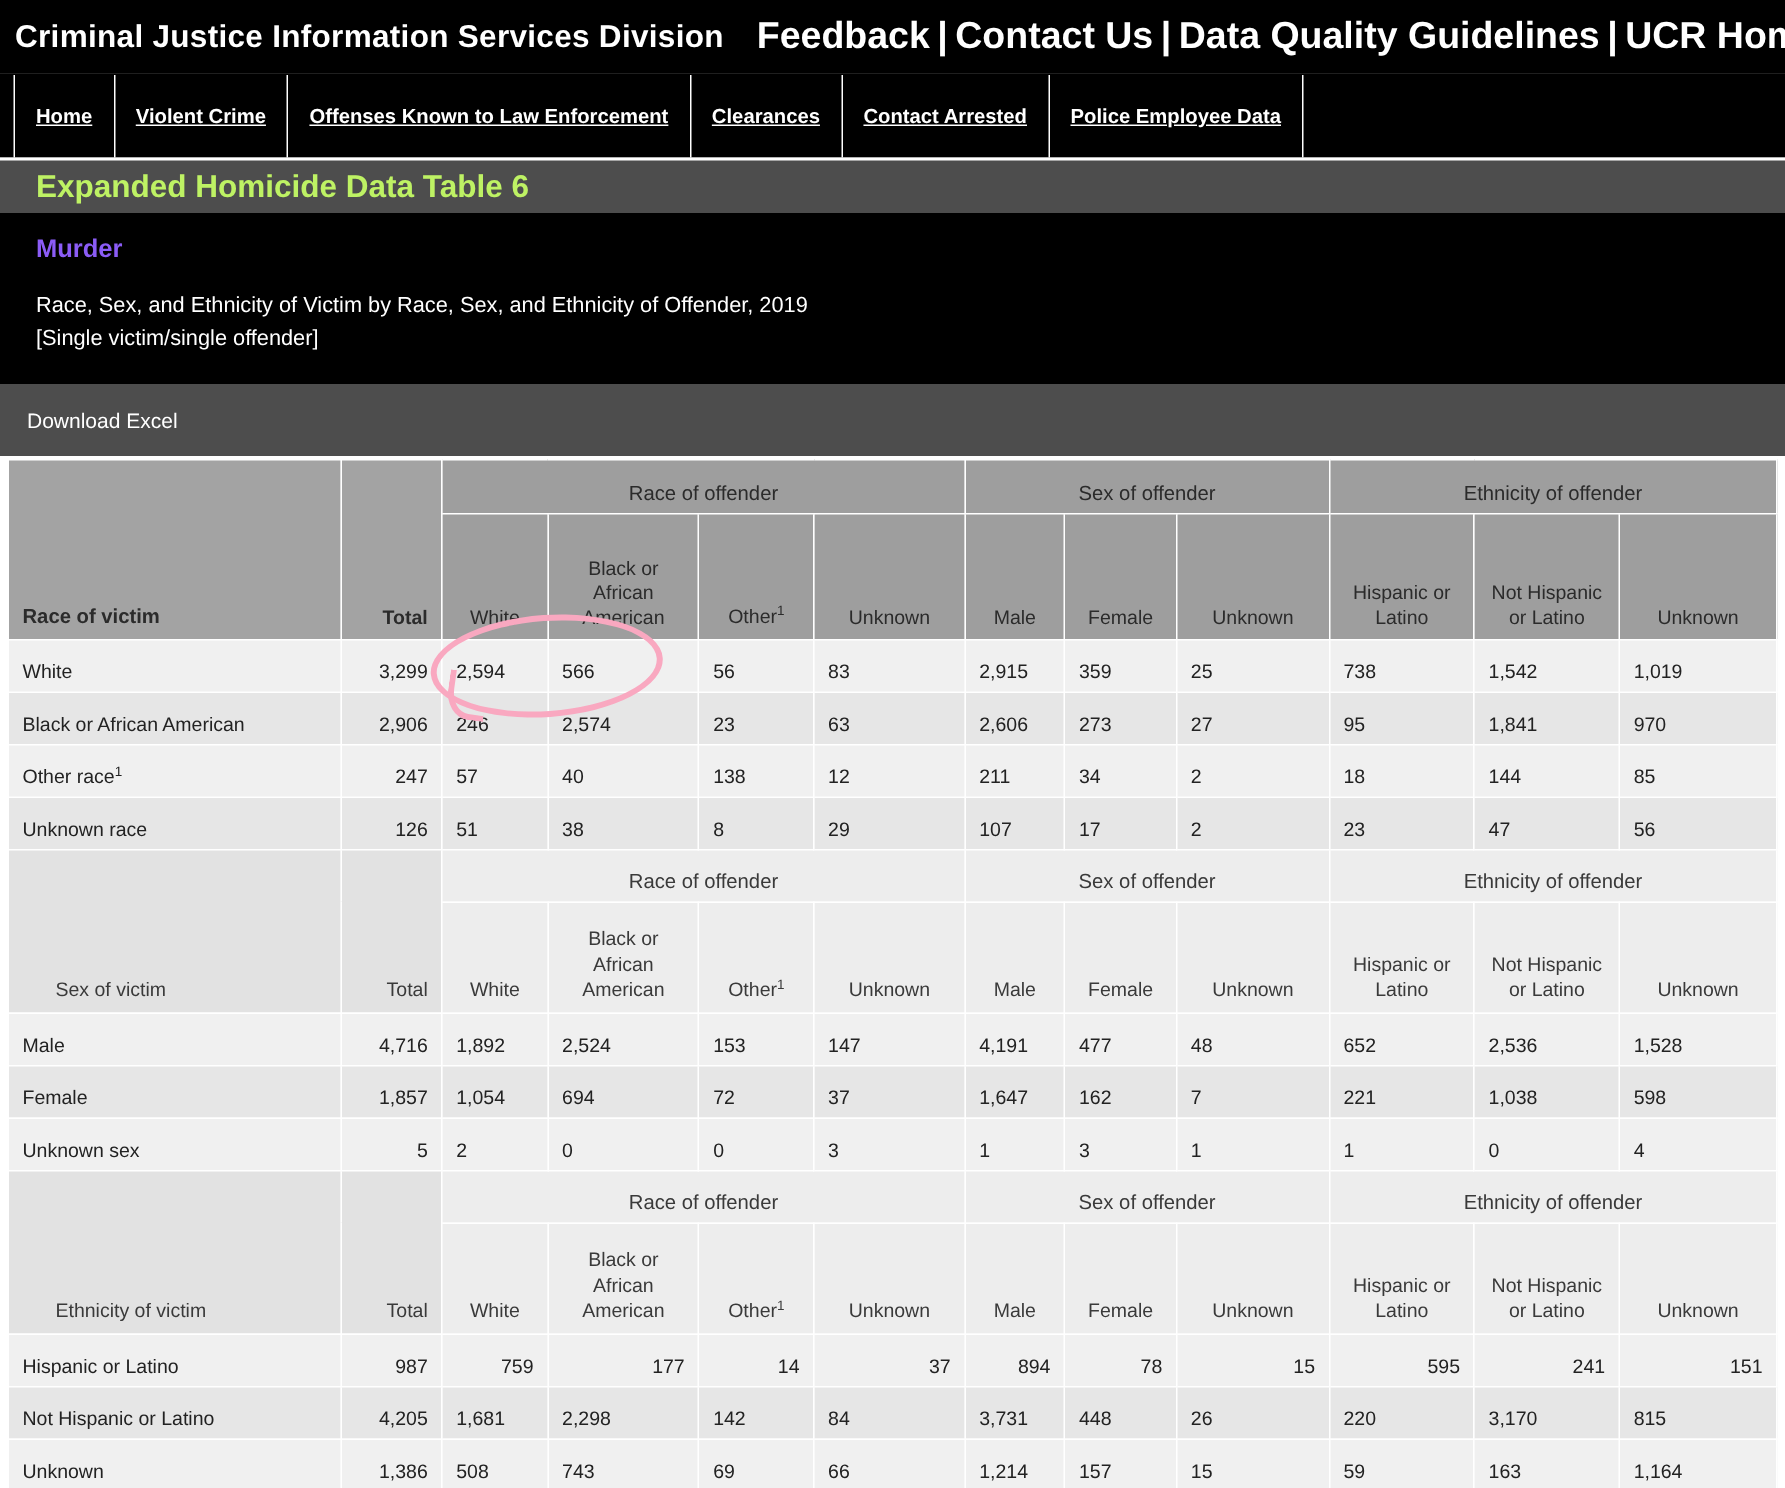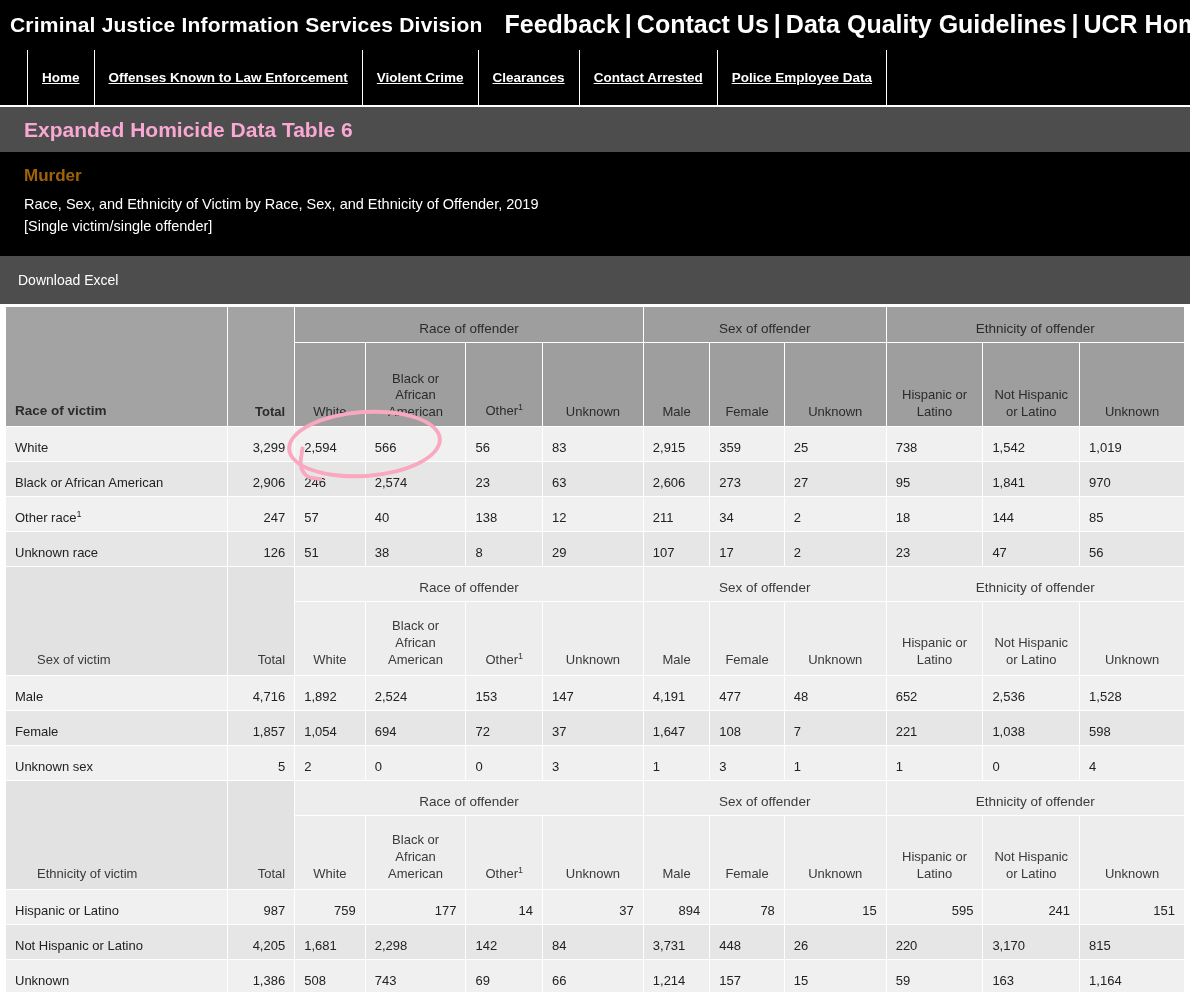--- a/index.html
+++ b/index.html
@@ -51,47 +51,47 @@
     display: flex;
     align-items: center;
     padding: 0 14px;
     color: #ffffff;
     font-size: 13.5px;
     font-weight: bold;
     border-right: 1px solid #ffffff;
     white-space: nowrap;
   }
   .navitem span { text-decoration: underline; }
-  .navitem:first-child { border-left: 1px solid #ffffff; margin-left: 27px;}
+  .navitem:first-child { border-left: 1px solid #ffffff; margin-left: 9px;}
   .navfill { flex: 1; }
 
   
   .titleband {
     background: #4d4d4d;
-    color: #f9a8d4;
-    height: 47px;
+    color: #bef264;
+    height: 37px;
     display: flex;
     align-items: center;
     padding-left: 24px;
     font-size: 21px;
     font-weight: bold;
     border-top: 2px solid #fff;
   }
 
   
   .capblock {
     background: #000000;
     color: #ffffff;
     padding: 14px 24px 18px 24px;
   }
   .capblock .murder {
-    color: #a16207;
+    color: #8b5cf6;
     font-size: 17px;
     font-weight: bold;
-    margin-bottom: 7px;
+    margin-bottom: 17px;
   }
   .capblock .capline {
     font-size: 14.5px;
     line-height: 1.55;
   }
 
   
   .dlbar {
     background: #4d4d4d;
     height: 50px;
@@ -224,24 +224,24 @@
   <div class="toplinks">
     <a href="#">Feedback</a><span class="sep">|</span><a href="#">Contact Us</a><span class="sep">|</span><a href="#">Data Quality Guidelines</a><span class="sep">|</span><a href="#">UCR Home</a>
   </div>
 </div>
 
 <div class="navbar">
   <div class="navitem">
       <span>Home</span>
     </div>
   <div class="navitem">
-      <span>Offenses Known to Law Enforcement</span>
+      <span>Violent Crime</span>
     </div>
   <div class="navitem">
-      <span>Violent Crime</span>
+      <span>Offenses Known to Law Enforcement</span>
     </div>
   <div class="navitem">
       <span>Clearances</span>
     </div>
   <div class="navitem">
       <span>Contact Arrested</span>
     </div>
   <div class="navitem">
       <span>Police Employee Data</span>
     </div>
@@ -398,21 +398,21 @@
     <td class="num">1,528</td>
   </tr>
   <tr class="d2">
     <td class="lbl">Female</td>
     <td class="numr">1,857</td>
     <td class="num">1,054</td>
     <td class="num">694</td>
     <td class="num">72</td>
     <td class="num">37</td>
     <td class="num">1,647</td>
-    <td class="num">108</td>
+    <td class="num">162</td>
     <td class="num">7</td>
     <td class="num">221</td>
     <td class="num">1,038</td>
     <td class="num">598</td>
   </tr>
   <tr class="d1">
     <td class="lbl">Unknown sex</td>
     <td class="numr">5</td>
     <td class="num">2</td>
     <td class="num">0</td>

